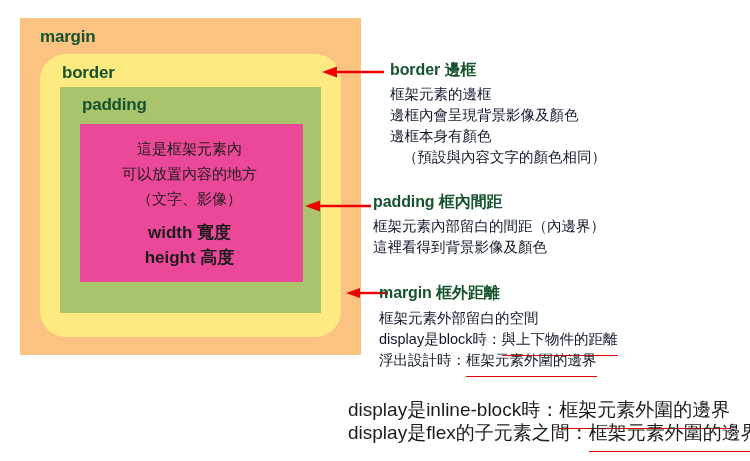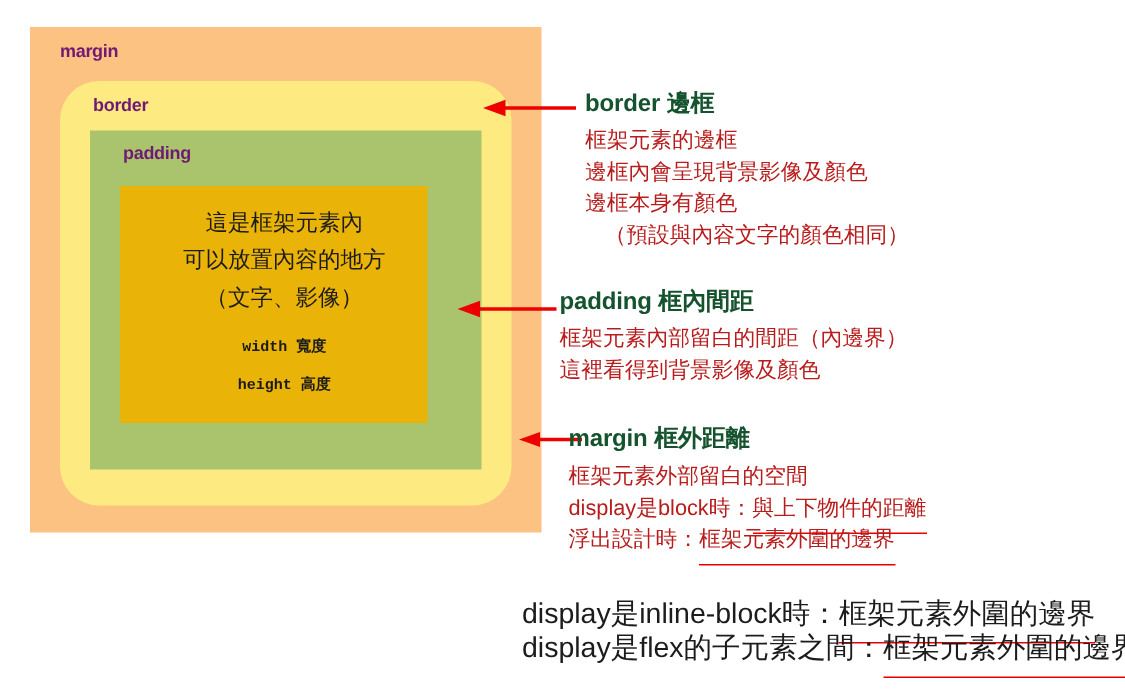--- a/index.html
+++ b/index.html
@@ -47,53 +47,52 @@
     width: 261px;
     height: 226px;
     background: #a9c46d;
     box-sizing: border-box;
     padding-left: 12px;
   }
   .box-content {
     position: absolute;
     left: 20px;
     top: 37px;
-    width: 205px;
+    width: 223px;
     height: 158px;
-    background: #eab308;
+    background: #ec4899;
     box-sizing: border-box;
   }
 
   .box-label {
     position: absolute;
     font-weight: bold;
-    font-size: 12px;
-    color: #701a75;
+    font-size: 17px;
+    color: #14532d;
     letter-spacing: -0.2px;
     white-space: nowrap;
   }
   .label-margin { left: 20px; top: 9px; }
   .label-border { left: 22px; top: 9px; }
   .label-padding { left: 22px; top: 8px; }
 
   .content-text {
     position: absolute;
     left: 0;
     top: 12px;
     width: 219px;
     text-align: center;
     color: #1b1b1b;
     font-size: 15px;
     line-height: 25px;
     white-space: nowrap;
   }
   .content-text .dim {
     font-weight: bold;
-    font-size: 10px;
-    font-family: Liberation Mono, monospace;
+    font-size: 17px;
   }
   .content-gap { height: 9px; }
 
   
   .arrow {
     position: absolute;
     height: 14px;
   }
   .arrow svg { display: block; }
 
@@ -103,21 +102,21 @@
     white-space: nowrap;
   }
   .ann-head {
     color: #14532d;
     font-weight: bold;
     font-size: 16px;
     line-height: 20px;
     letter-spacing: -0.1px;
   }
   .ann-body {
-    color: #b91c1c;
+    color: #0f172a;
     font-size: 14.5px;
     line-height: 21px;
     margin-top: 4px;
   }
   .ann-body .line { white-space: nowrap; }
   .ann-body .indent { padding-left: 13px; }
   .u {
     border-bottom: 1.6px solid #e80000;
     padding-bottom: 8px;
   }

